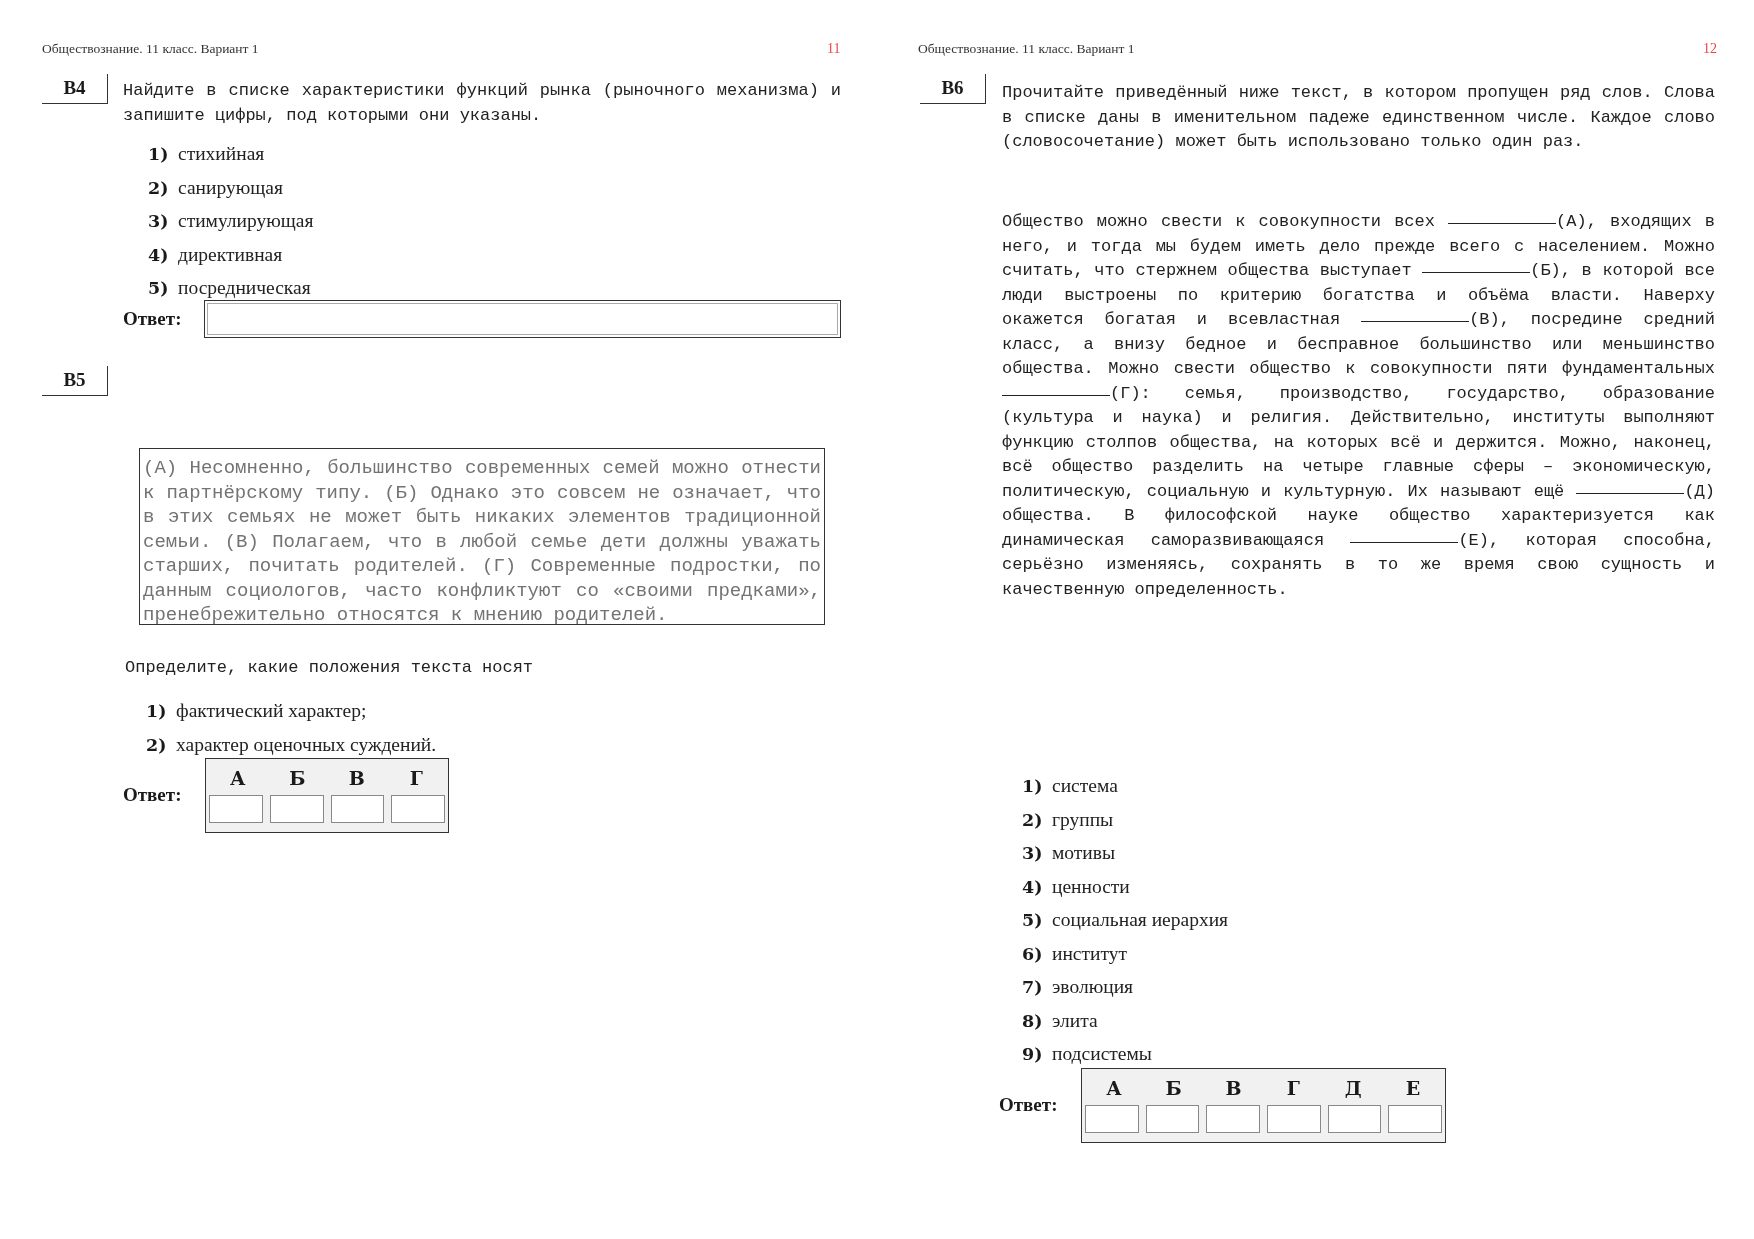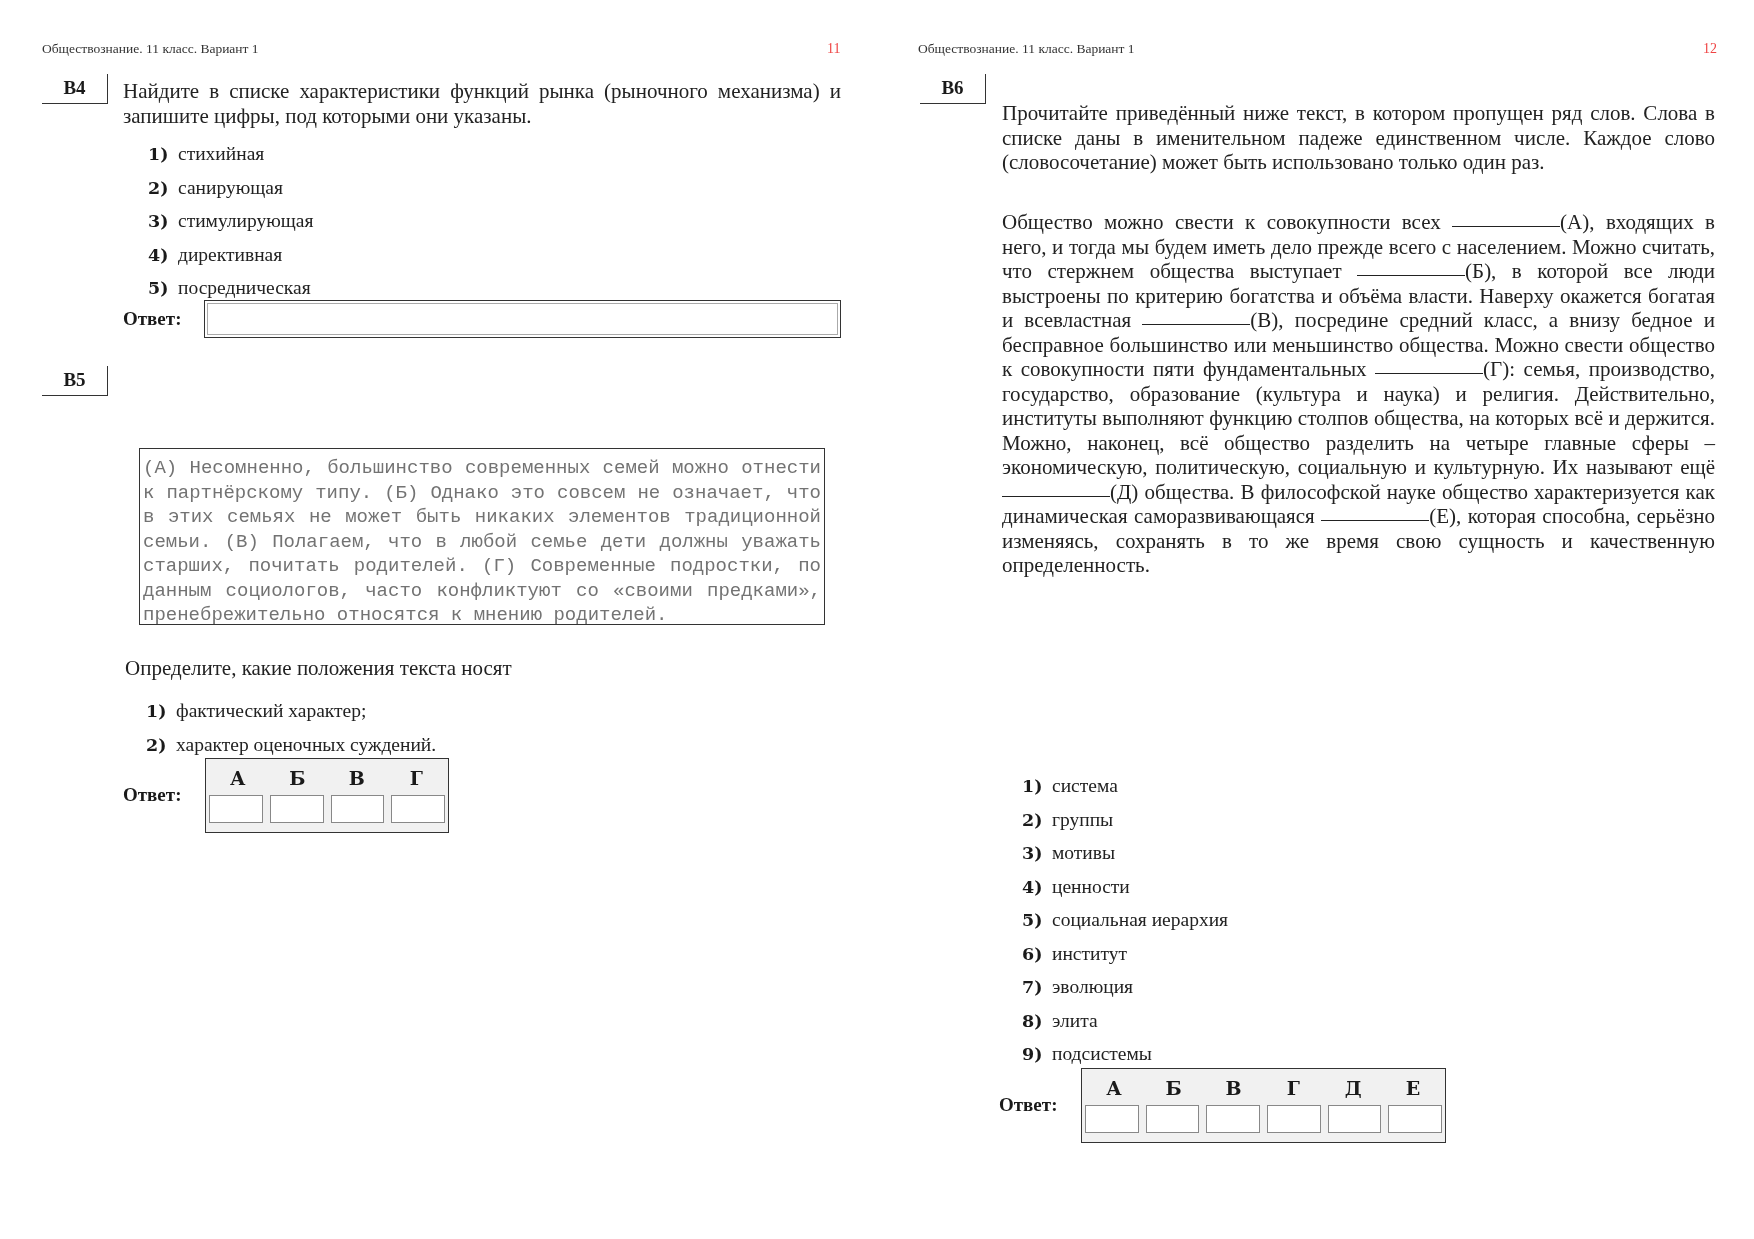--- a/index.html
+++ b/index.html
@@ -12,22 +12,22 @@
   .running-head { position: absolute; top: 41px; font-size: 13.5px; color: #333; font-family: "Liberation Serif", serif; }
   .page-num { position: absolute; top: 41px; font-size: 14px; color: #ef4444; font-family: "Liberation Serif", serif; }
 
   .task-label {
     position: absolute; width: 66px; height: 30px;
     font-weight: bold; font-size: 19px; text-align: center; line-height: 28px;
     border-bottom: 1.5px solid #333; border-right: 1.5px solid #333;
     font-family: "Liberation Serif", serif;
   }
   .task-text {
-    position: absolute; font-size: 21px; line-height: 24.5px; text-align: justify;
-    font-family: Liberation Serif, serif; color: #222;
+    position: absolute; font-size: 17px; line-height: 24.5px; text-align: justify;
+    font-family: Liberation Mono, monospace; color: #222;
   }
   .opt-list { position: absolute; list-style: none; font-family: "Liberation Serif", serif; font-size: 19.5px; }
   .opt-list li { height: 33.5px; line-height: 40px; white-space: nowrap; }
   .opt-num { display: inline-block; width: 30px; font-weight: bold; font-family: "DejaVu Serif", serif; font-size: 17.5px; }
   .opt-text { color: #222; }
 
   .answer-label { position: absolute; font-weight: bold; font-size: 19px; font-family: "Liberation Serif", serif; }
   .answer-line {
     position: absolute; border: 1.5px solid #333; padding: 2px; background: #fff;
   }
@@ -90,21 +90,21 @@
       <span></span>
     </div>
   </div>
 </div>
 
 <div class="page page-right">
   <div class="running-head" style="left:41px;">Обществознание. 11 класс. Вариант 1</div>
   <div class="page-num" style="left:826px;">12</div>
 
   <div class="task-label" style="left:43px; top:74px;">В6</div>
-  <div class="task-text" style="left:125px; top:81px; width:713px;margin-top:20px;">Прочитайте приведённый ниже текст, в котором пропущен ряд слов. Слова в списке даны в именительном падеже единственном числе. Каждое слово (словосочетание) может быть использовано только один раз.</div>
+  <div class="task-text" style="left:125px; top:81px; width:713px;">Прочитайте приведённый ниже текст, в котором пропущен ряд слов. Слова в списке даны в именительном падеже единственном числе. Каждое слово (словосочетание) может быть использовано только один раз.</div>
 
   <div class="task-text" style="left:125px; top:210px; width:713px;">
     <span>Общество можно свести к совокупности всех </span><span class="blank"></span><span>(А), входящих в него, и тогда мы будем иметь дело прежде всего с населением. Можно считать, что стержнем общества выступает </span><span class="blank"></span><span>(Б), в которой все люди выстроены по критерию богатства и объёма власти. Наверху окажется богатая и всевластная </span><span class="blank"></span><span>(В), посредине средний класс, а внизу бедное и бесправное большинство или меньшинство общества. Можно свести общество к совокупности пяти фундаментальных </span><span class="blank"></span><span>(Г): семья, производство, государство, образование (культура и наука) и религия. Действительно, институты выполняют функцию столпов общества, на которых всё и держится. Можно, наконец, всё общество разделить на четыре главные сферы – экономическую, политическую, социальную и культурную. Их называют ещё </span><span class="blank"></span><span>(Д) общества. В философской науке общество характеризуется как динамическая саморазвивающаяся </span><span class="blank"></span><span>(Е), которая способна, серьёзно изменяясь, сохранять в то же время свою сущность и качественную определенность.</span>
   </div>
 
 
   <ol class="opt-list" style="left:145px; top:766px;">
     <li><span class="opt-num">1)</span><span class="opt-text">система</span></li>
     <li><span class="opt-num">2)</span><span class="opt-text">группы</span></li>
     <li><span class="opt-num">3)</span><span class="opt-text">мотивы</span></li>

